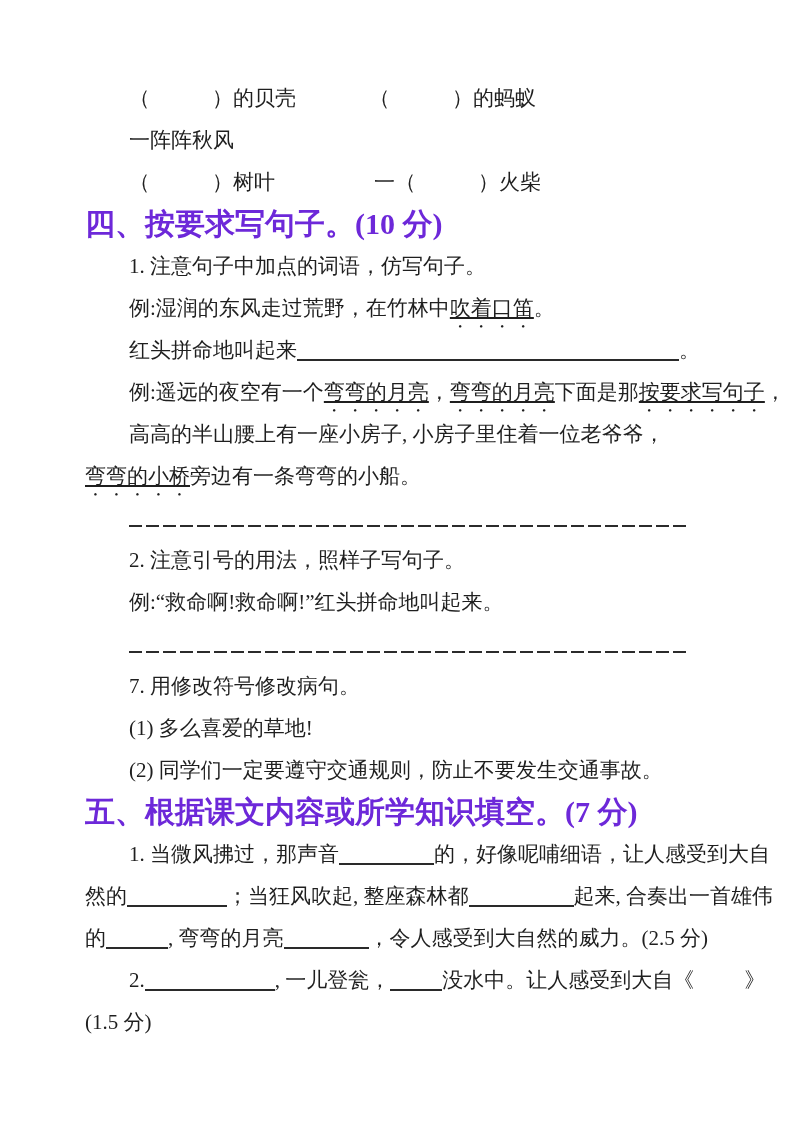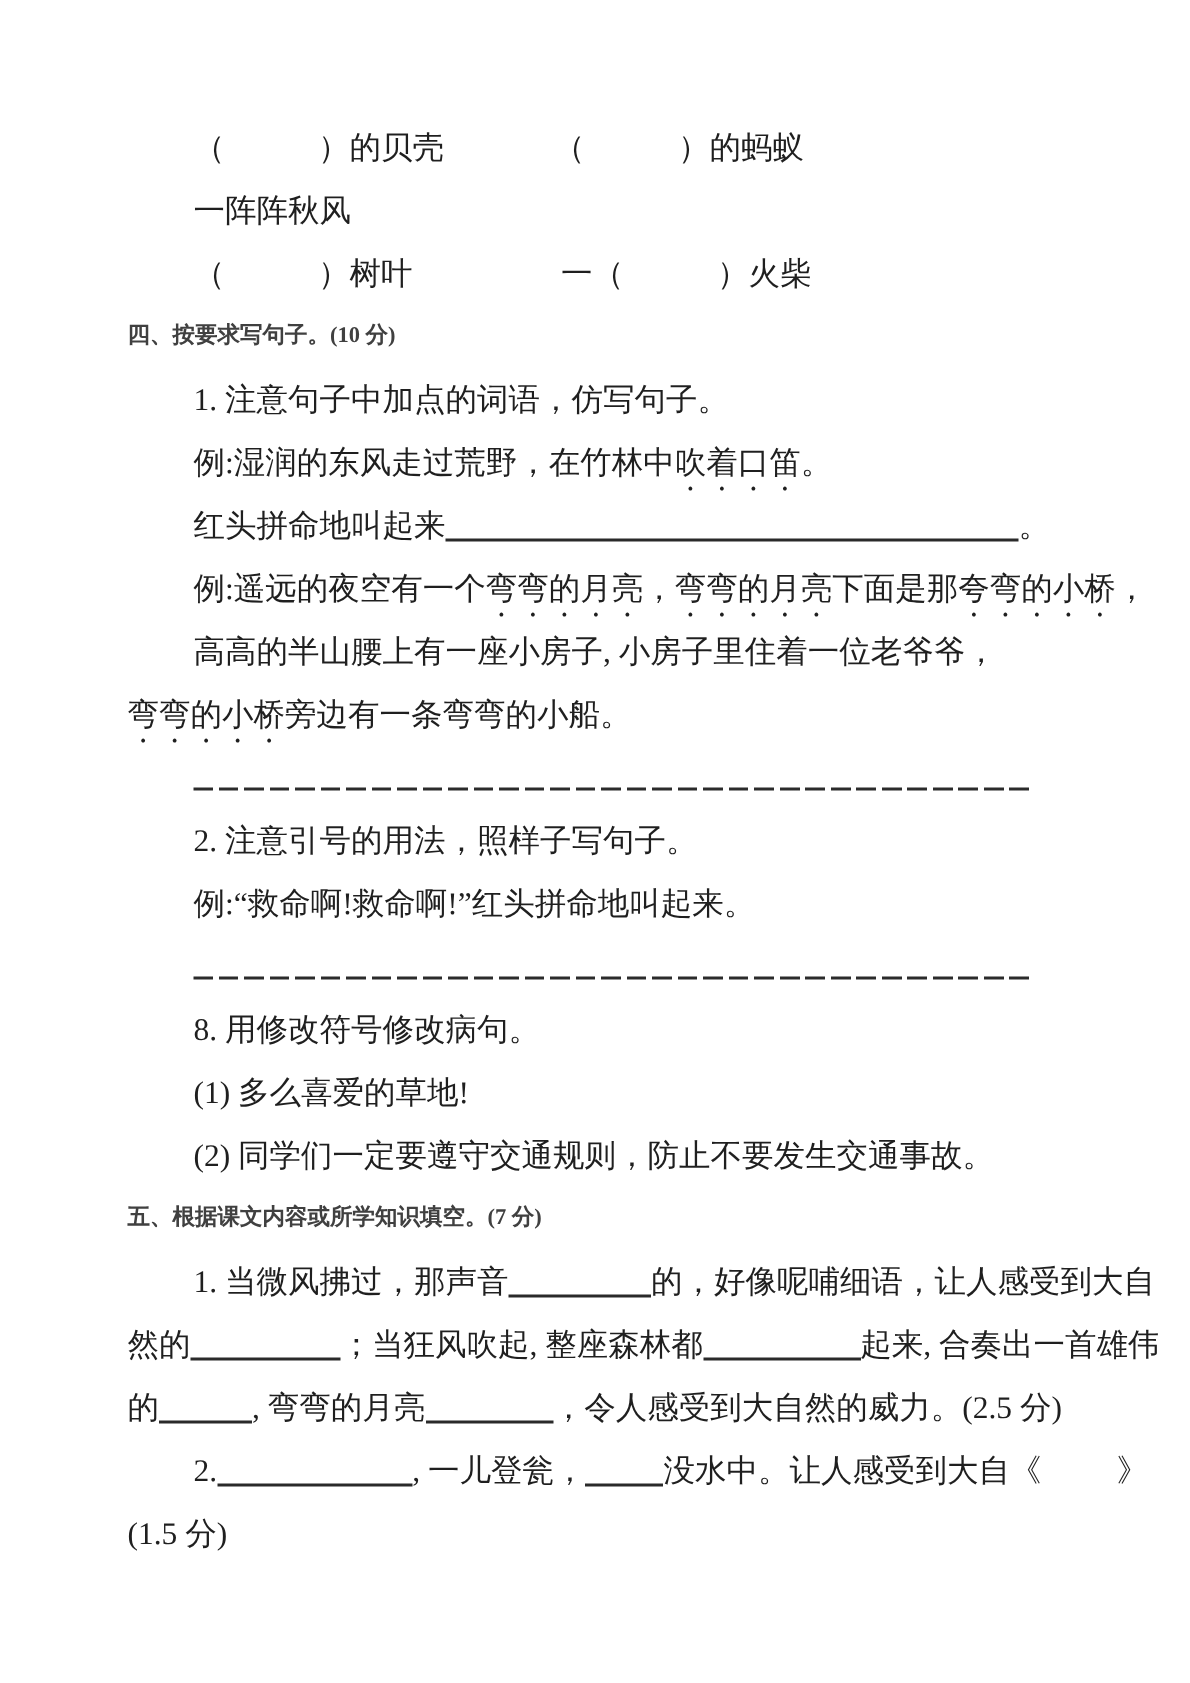--- a/index.html
+++ b/index.html
@@ -14,28 +14,29 @@
     font-size:21px;
     overflow:hidden;
   }
   .line{
     height:42px;line-height:42px;
     white-space:nowrap;
     font-size:21px;
   }
   .indent{padding-left:44px;}
   .heading{
-    font-weight:700;color:#404040;font-size:15px;
+    font-weight:700;color:#6d28d9;font-size:30px;
   }
   
   .em{
     -webkit-text-emphasis:filled dot #1f1f1f;
     -webkit-text-emphasis-position:under right;
     text-emphasis:filled dot #1f1f1f;
     text-emphasis-position:under right;
+    text-decoration:underline;
   }
   
   .blank{
     display:inline-block;
     height:14px;
     border-bottom:2px solid #2a2a2a;
     margin-bottom:-4px;
   }
   
   .g{display:inline-block;height:1px;}
@@ -59,35 +60,35 @@
   <div class="line indent"><span>（</span><span class="g" style="width:62px"></span><span>）树叶</span><span class="g" style="width:99px"></span><span>一（</span><span class="g" style="width:62px"></span><span>）火柴</span></div>
 
   <div class="line heading"><span>四、按要求写句子。(10 分)</span></div>
 
   <div class="line indent"><span>1. 注意句子中加点的词语，仿写句子。</span></div>
 
   <div class="line indent"><span>例:湿润的东风走过荒野，在竹林中</span><span class="em">吹着口笛</span><span>。</span></div>
 
   <div class="line indent"><span>红头拼命地叫起来</span><span class="blank" style="width:382px"></span><span>。</span></div>
 
-  <div class="line indent"><span>例:遥远的夜空有一个</span><span class="em">弯弯的月亮</span><span>，</span><span class="em">弯弯的月亮</span><span>下面是那</span><span class="em">夸弯的小桥</span><span>，</span></div>
+  <div class="line indent"><span>例:遥远的夜空有一个</span><span class="em">弯弯的月亮</span><span>，</span><span class="em">弯弯的月亮</span><span>下面是那</span><span class="em">按要求写句子</span><span>，</span></div>
 
   <div class="line indent"><span>高高的半山腰上有一座小房子, 小房子里住着一位老爷爷，</span></div>
 
   <div class="line"><span class="em">弯弯的小桥</span><span>旁边有一条弯弯的小船。</span></div>
 
   <div class="line indent"><span class="dash"></span></div>
 
   <div class="line indent"><span>2. 注意引号的用法，照样子写句子。</span></div>
 
   <div class="line indent"><span>例:“救命啊!救命啊!”红头拼命地叫起来。</span></div>
 
   <div class="line indent"><span class="dash"></span></div>
 
-  <div class="line indent"><span>8. 用修改符号修改病句。</span></div>
+  <div class="line indent"><span>7. 用修改符号修改病句。</span></div>
 
   <div class="line indent"><span>(1) 多么喜爱的草地!</span></div>
 
   <div class="line indent"><span>(2) 同学们一定要遵守交通规则，防止不要发生交通事故。</span></div>
 
   <div class="line heading"><span>五、根据课文内容或所学知识填空。(7 分)</span></div>
 
   <div class="line indent"><span>1. 当微风拂过，那声音</span><span class="blank" style="width:95px"></span><span>的，好像呢哺细语，让人感受到大自</span></div>
 
   <div class="line"><span>然的</span><span class="blank" style="width:100px"></span><span>；当狂风吹起, 整座森林都</span><span class="blank" style="width:105px"></span><span>起来, 合奏出一首雄伟</span></div>

